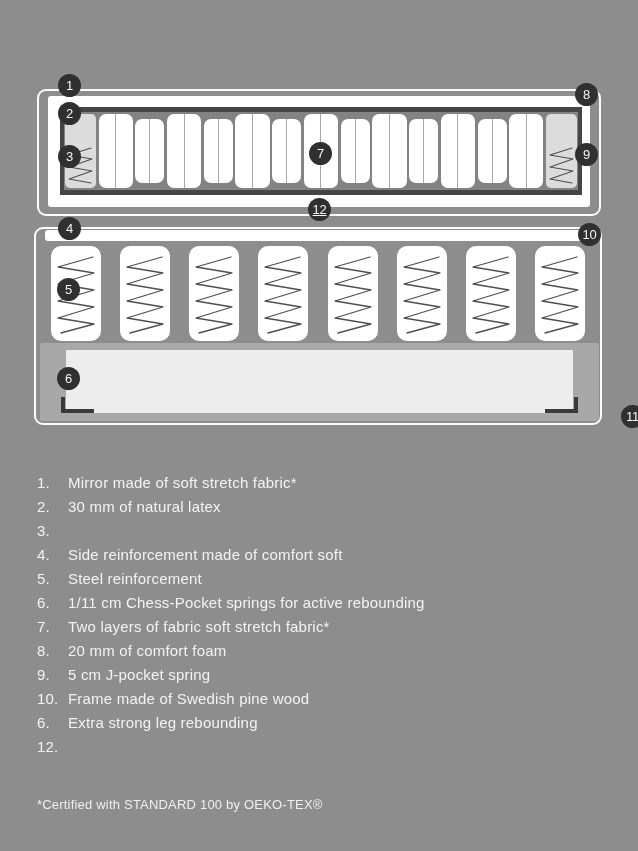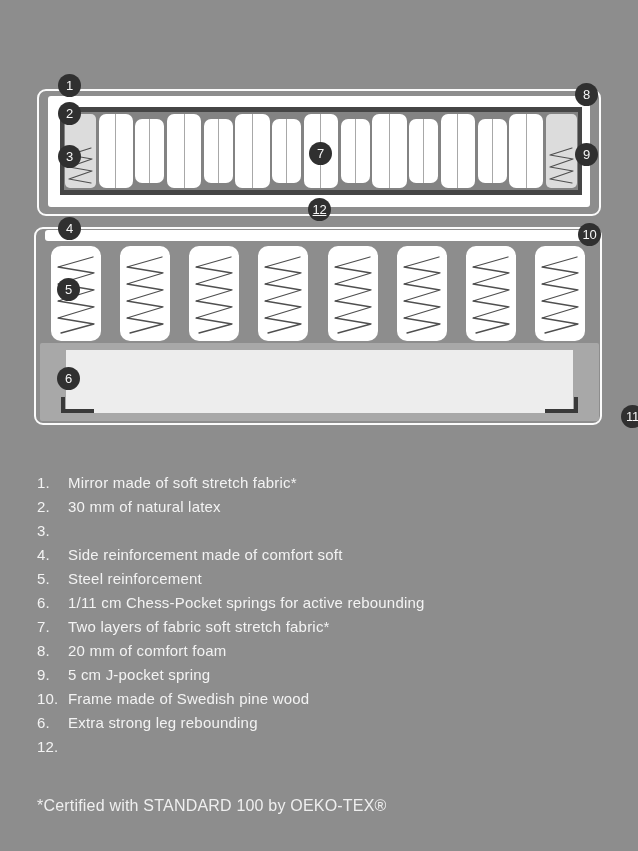--- a/index.html
+++ b/index.html
@@ -81,21 +81,21 @@
   .b10{left:578px;top:223px;}.b11{left:575px;top:405px;margin-left:46px;}.b12{left:308px;top:198px;text-decoration:underline;}
   
   .legend{
     position:absolute; left:37px; top:471px; margin:0; padding:0;
     list-style:none; color:#f3f3f3; font-size:15px; letter-spacing:.2px;
   }
   .legend li{ display:flex; height:24px; line-height:24px; }
   .legend .num{ width:31px; flex:0 0 31px; }
   .footnote{
     position:absolute; left:37px; top:797px;
-    color:#efefef; font-size:16px; letter-spacing:.2px;
+    color:#efefef; font-size:13px; letter-spacing:.2px;
   }
   svg{ display:block; }
 </style>
 </head>
 <body>
 
 <svg width="0" height="0" style="position:absolute">
   <defs>
     <symbol id="coil-b" viewBox="0 0 44 84">
       <polyline points="39,5 4,15 40,21 4,32 40,38 4,49 40,55 4,66 40,72 7,81" fill="none" stroke="#4f4f4f" stroke-width="1.3" stroke-linejoin="round" stroke-linecap="round"></polyline>

